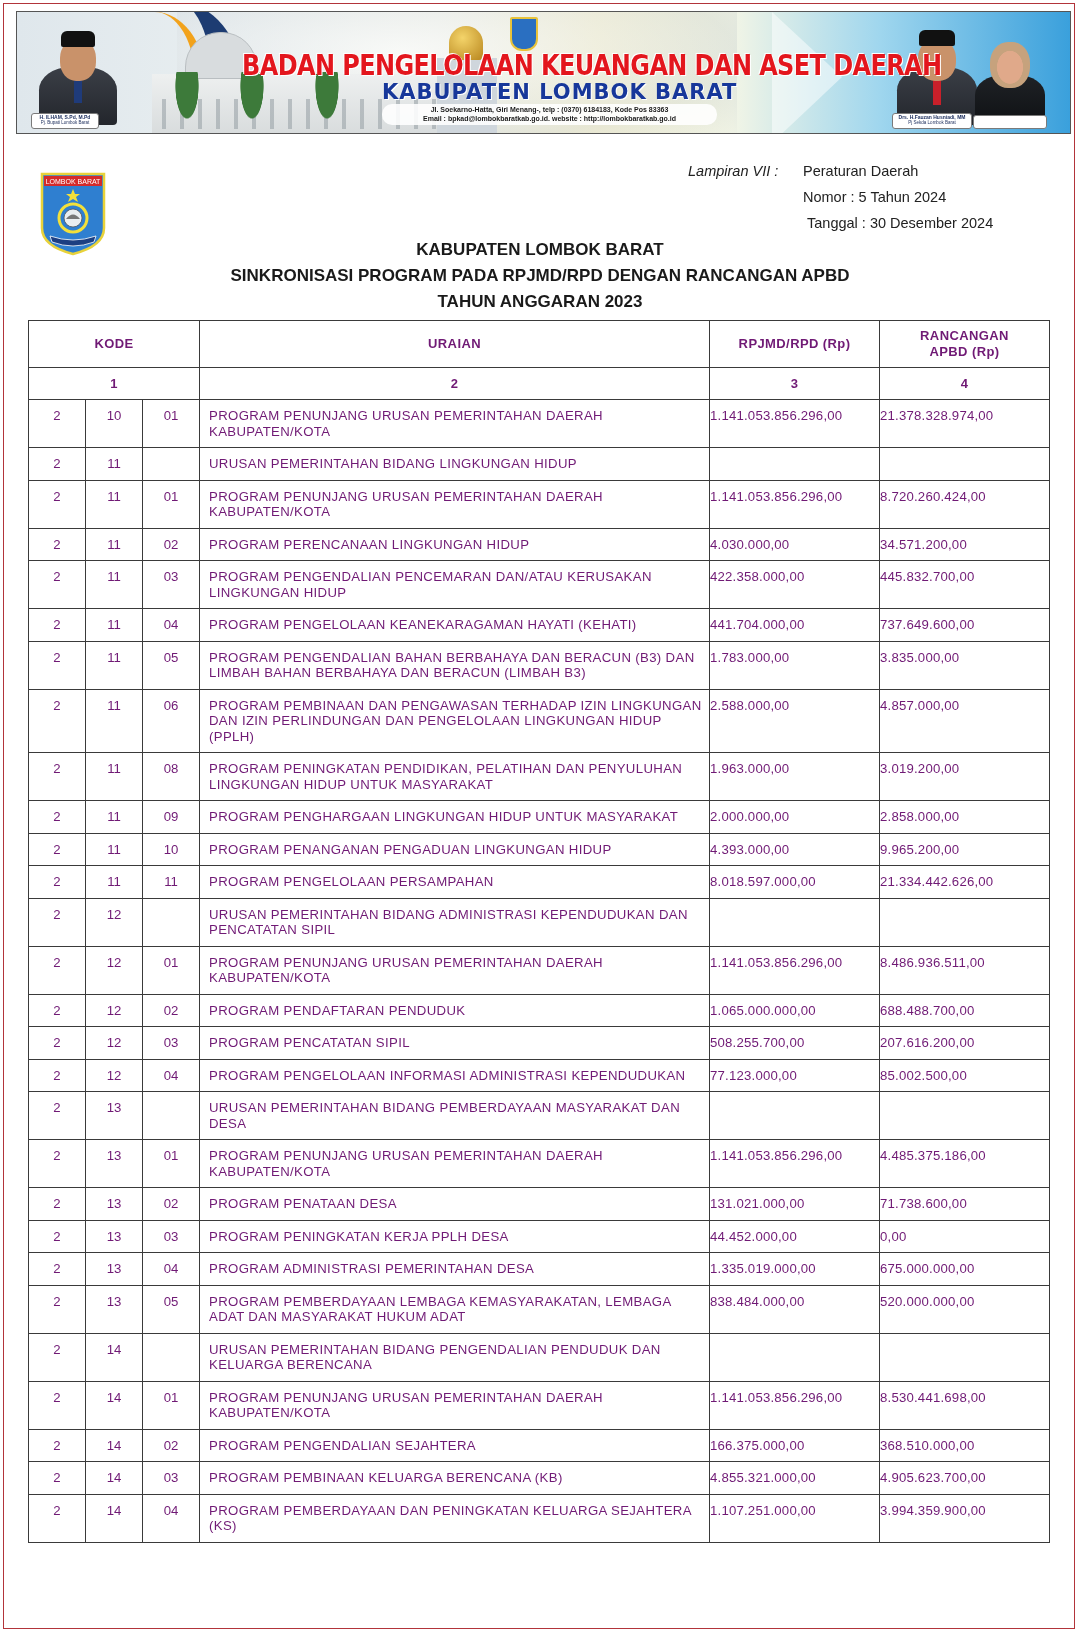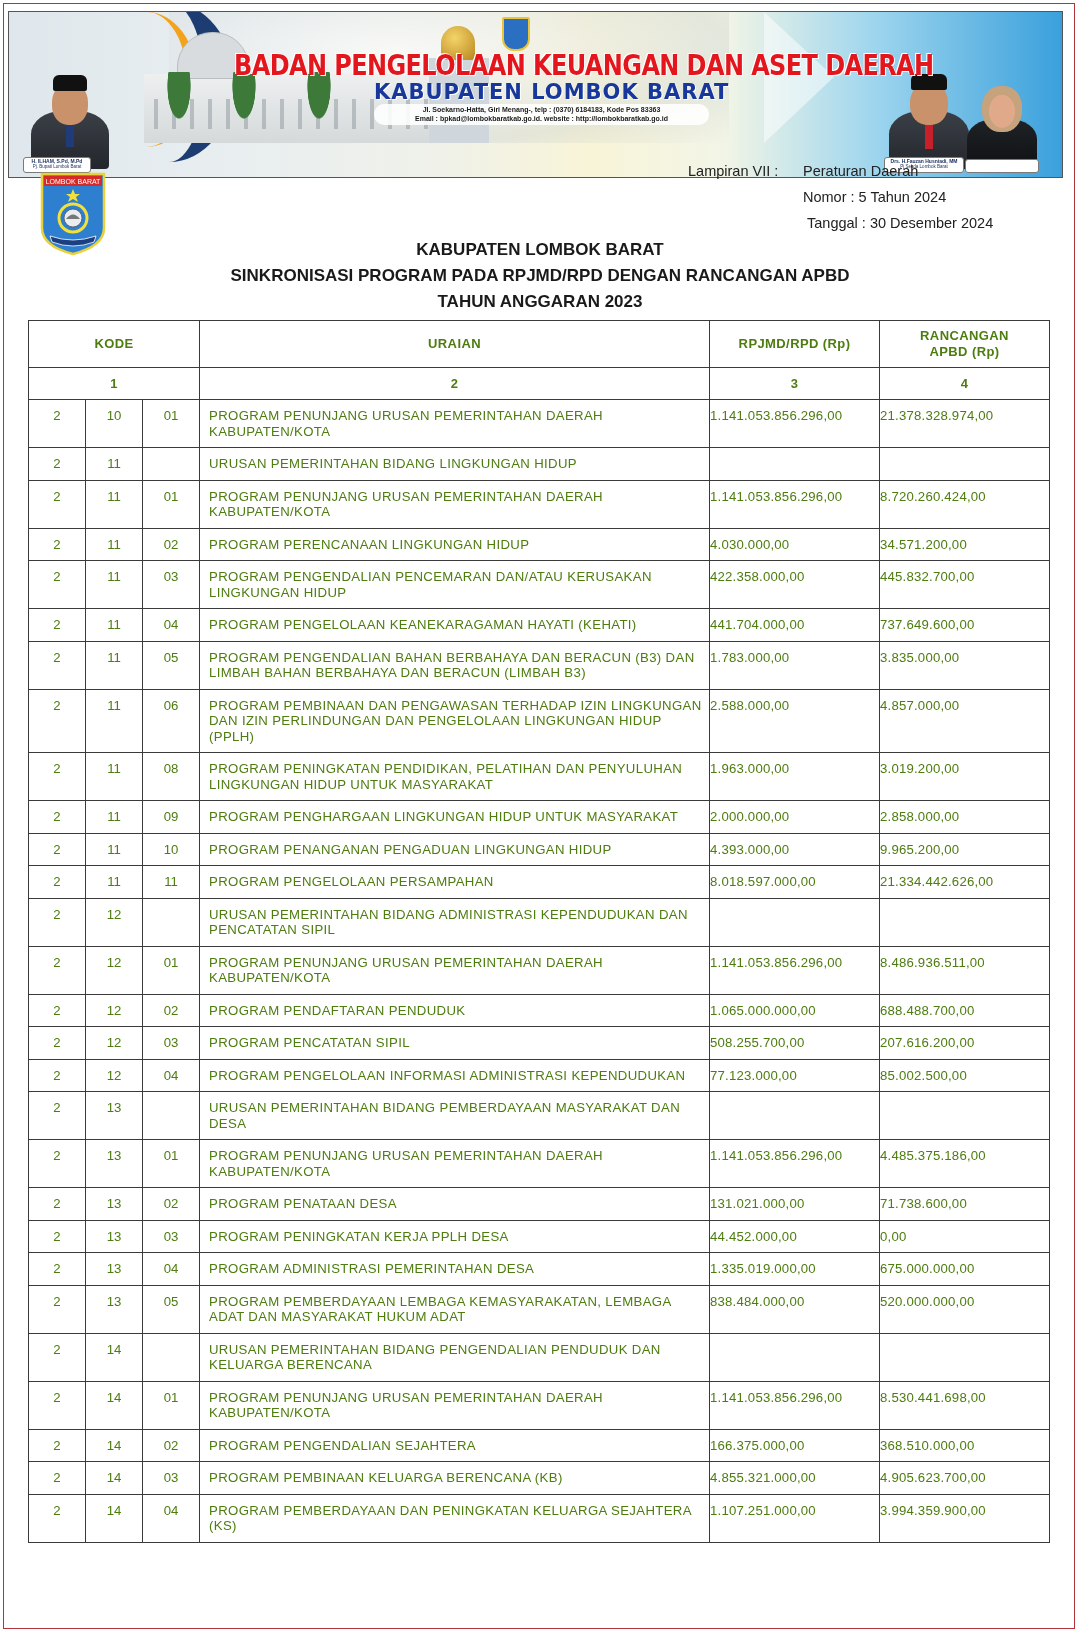--- a/index.html
+++ b/index.html
@@ -1,19 +1,19 @@
 <!DOCTYPE html>
 <html><head>
 <meta charset="utf-8">
 <style>
   html, body { margin: 0; padding: 0; background: #ffffff; }
   body { width: 1080px; height: 1634px; position: relative; overflow: hidden; font-family: "Liberation Sans", sans-serif; color: #222; }
   .page-frame { position: absolute; left: 3px; top: 3px; width: 1072px; height: 1626px; border: 1px solid #b2343a; box-sizing: border-box; }
   
-  .banner { position: absolute; left: 8px; top: 11px; width: 1055px; height: 167px; border: 1px solid #555; box-sizing: border-box; overflow: hidden;
+  .banner { position: absolute; left: 16px; top: 11px; width: 1055px; height: 123px; border: 1px solid #555; box-sizing: border-box; overflow: hidden;
     background: linear-gradient(90deg, #dfe7ec 0%, #e8eef0 20%, #eff1ea 40%, #f8f4d8 55%, #f2f5e6 68%, #9fd6ee 82%, #3aa0dc 100%); }
   .banner .sky { position: absolute; left: 160px; top: 0; width: 560px; height: 131px; background: radial-gradient(ellipse at 40% 30%, rgba(255,255,255,0.6), rgba(180,190,195,0.25) 70%, rgba(0,0,0,0) 100%); }
   .banner .dome { position: absolute; left: 168px; top: 20px; width: 70px; height: 45px; background: #d8dcde; border-radius: 35px 35px 4px 4px; border: 1px solid #b9bec1; }
   .banner .building { position: absolute; left: 135px; top: 62px; width: 330px; height: 69px; background: linear-gradient(180deg, #eef0f0, #d5d9da); }
   .banner .building::after { content: ""; position: absolute; left: 10px; right: 10px; top: 25px; height: 30px;
     background: repeating-linear-gradient(90deg, #9aa3a8 0 4px, transparent 4px 18px); opacity: .6; }
   .banner .palm { position: absolute; top: 60px; width: 40px; height: 70px; background: radial-gradient(ellipse at 50% 20%, #3d7a3a 0 40%, transparent 42%); }
   .banner .gold-dome { position: absolute; left: 432px; top: 14px; width: 34px; height: 34px; border-radius: 17px 17px 4px 4px; background: radial-gradient(circle at 40% 35%, #f4d46a, #b8861e); }
   .banner .tower { position: absolute; left: 420px; top: 46px; width: 60px; height: 85px; background: #cfd6dc; }
   .banner .swoosh-left { position: absolute; left: 95px; top: -10px; width: 130px; height: 160px; border-radius: 50%; border-right: 30px solid #1d3c72; border-left: 0; box-sizing: border-box; }
@@ -33,26 +33,26 @@
   .cap2 { left: 875px; bottom: 4px; width: 78px; height: 14px; }
   .cap3 { left: 956px; bottom: 4px; width: 72px; height: 12px; }
   .banner .top-emblem { position: absolute; left: 493px; top: 5px; width: 24px; height: 30px; background: #2a6fc1; border: 2px solid #e9c33a; border-radius: 2px 2px 12px 12px; }
   .banner .title-red { position: absolute; left: 225px; top: 40px; width: 590px; text-align: center; font-family: "DejaVu Sans", sans-serif; font-weight: bold; font-size: 24px; letter-spacing: -0.6px; color: #e3161d; transform: scaleY(1.15); text-shadow: 1px 1px 0 #ffffff, -1px -1px 0 #fff; white-space: nowrap; }
   .banner .title-blue { position: absolute; left: 365px; top: 68px; width: 320px; text-align: center; font-family: "DejaVu Sans", sans-serif; font-weight: bold; font-size: 21px; letter-spacing: 1px; color: #17379a; text-shadow: 1px 1px 0 #fff; white-space: nowrap; }
   .banner .addr { position: absolute; left: 365px; top: 92px; width: 335px; padding: 2px 0; background: rgba(255,255,255,0.88); border-radius: 10px; text-align: center; font-size: 7px; line-height: 8.5px; font-weight: bold; color: #1a1a1a; }
   
   .logo { position: absolute; left: 40px; top: 172px; width: 66px; height: 84px; }
   
   .lampiran { position: absolute; left: 688px; top: 158px; font-size: 14.5px; color: #222; line-height: 26.5px; }
-  .lampiran .label { position: absolute; left: 0; top: 0; white-space: nowrap; }
+  .lampiran .label { position: absolute; left: 0; top: 0; white-space: nowrap; font-style: italic; }
   .lampiran .val { position: absolute; white-space: nowrap; }
   
   .doc-title { position: absolute; left: 0; width: 1080px; text-align: center; font-weight: bold; font-size: 17px; color: #1a1a1a; }
   
-  table.main { position: absolute; left: 28px; top: 320px; border-collapse: collapse; table-layout: fixed; width: 1021px; font-size: 13.2px; color: #4d7c0f; }
+  table.main { position: absolute; left: 28px; top: 320px; border-collapse: collapse; table-layout: fixed; width: 1021px; font-size: 13.2px; color: #701a75; }
   table.main td, table.main th { border: 1.5px solid #3a3a3a; padding: 0; vertical-align: top; }
   table.main th { font-weight: bold; font-size: 13px; text-align: center; vertical-align: middle; letter-spacing: 0.4px; }
   table.main tr.hdr th { height: 46px; line-height: 16px; }
   table.main tr.nums th { height: 31px; }
   table.main td { line-height: 15.5px; padding-top: 8px; padding-bottom: 8px; }
   td.k { text-align: center; }
   td.u { padding-left: 9px !important; padding-right: 6px !important; letter-spacing: 0.35px; }
   td.n { padding-right: 9px !important; word-break: break-all; letter-spacing: 0.2px; }
 </style>
 </head>

